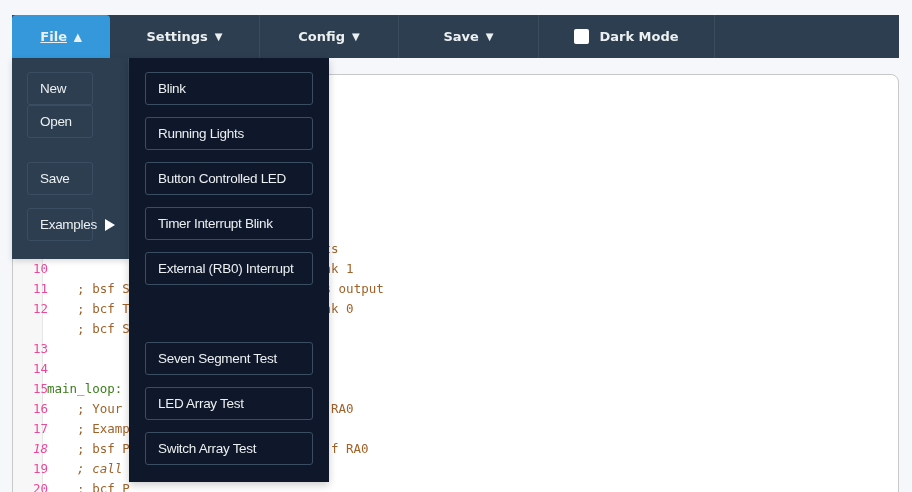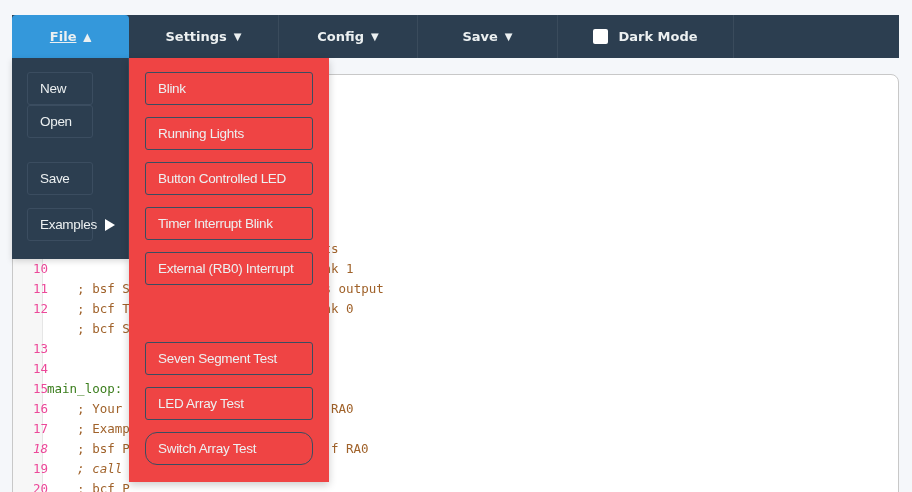--- a/index.html
+++ b/index.html
@@ -25,21 +25,21 @@
       font-weight: bold;
       font-size: 13px;
       border-right: 1px solid #3a4b5c;
       cursor: pointer;
       gap: 7px;
     }
     .nav-item.active {
       background: #3498db;
       border-radius: 4px 4px 0 0;
       border-right: none;
-      width: 117px;
+      width: 98px;
       text-decoration: underline;
     }
     .nav-item .caret { font-size: 10px; }
     .nav-settings { width: 150px; }
     .nav-config { width: 139px; }
     .nav-debug { width: 140px; }
     .nav-dark { width: 176px; }
     .checkbox {
       width: 15px; height: 15px;
       background: #fff;
@@ -98,21 +98,21 @@
       left: 12px; top: 58px;
       width: 117px; height: 201px;
       background: #2c3e50;
       border-right: 1px solid #3a4b5c;
       box-shadow: 0 2px 6px rgba(0,0,0,0.15);
     }
     .sub-menu {
       position: absolute;
       left: 129px; top: 58px;
       width: 200px; height: 424px;
-      background: #ef4444;
+      background: #0f172a;
       box-shadow: 0 3px 8px rgba(0,0,0,0.2);
     }
     .menu-btn {
       position: absolute;
       height: 33px;
       border: 1px solid #3b4d60;
       border-radius: 3px;
       color: #ecf0f1;
       font-family: "Liberation Sans", sans-serif;
       font-size: 13.5px;
@@ -246,16 +246,16 @@
   </div>
   <div class="menu-btn" style="top:194px;">
     <span>External (RB0) Interrupt</span>
   </div>
   <div class="menu-btn" style="top:284px;">
     <span>Seven Segment Test</span>
   </div>
   <div class="menu-btn" style="top:329px;">
     <span>LED Array Test</span>
   </div>
-  <div class="menu-btn" style="top:374px;border-radius:12px;">
+  <div class="menu-btn" style="top:374px;">
     <span>Switch Array Test</span>
   </div>
 </div>
 
 </body></html>

